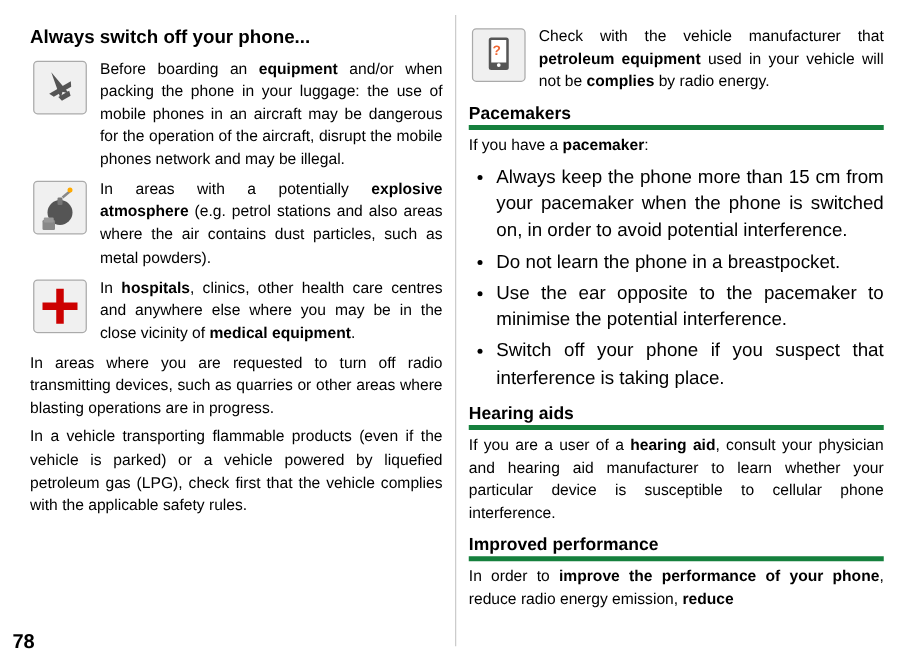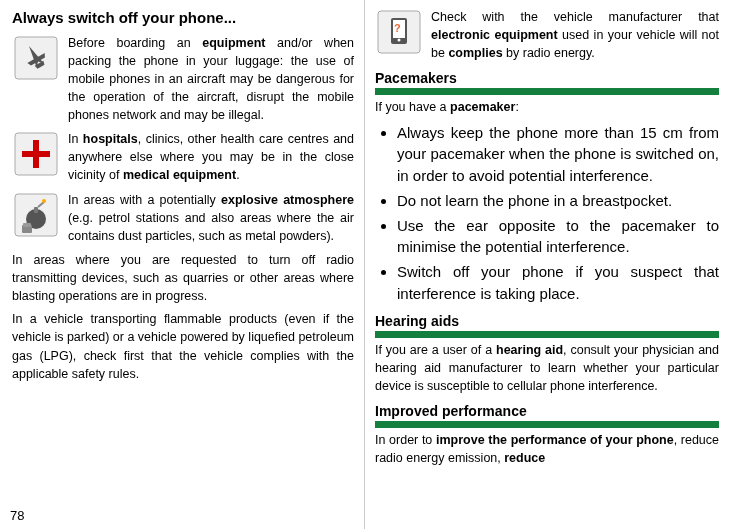--- a/index.html
+++ b/index.html
@@ -15,21 +15,21 @@
       font-size: 13px;
       background: #ffffff;
       color: #000000;
       overflow: hidden;
     }
 
     .page-container {
       display: flex;
       width: 731px;
       height: 529px;
-      padding: 0;
+      padding: 12px;
     }
 
     .left-column {
       width: 365px;
       padding: 8px 10px 8px 12px;
       border-right: 1px solid #ccc;
     }
 
     .right-column {
       width: 366px;
@@ -41,21 +41,21 @@
       font-weight: bold;
       margin-bottom: 6px;
       line-height: 1.3;
     }
 
     h2.section-title {
       font-size: 14px;
       font-weight: bold;
       margin-top: 8px;
       margin-bottom: 3px;
-      border-bottom: 7px solid #15803d;
+      border-bottom: 4px solid #15803d;
       padding-bottom: 2px;
     }
 
     p {
       font-size: 12.5px;
       line-height: 1.45;
       text-align: justify;
       margin-bottom: 5px;
     }
 
@@ -104,22 +104,22 @@
       text-align: justify;
       list-style-type: disc;
       margin-bottom: 3px;
       margin-left: 8px;
     }
 
     .page-number {
       position: absolute;
       bottom: 6px;
       left: 10px;
-      font-size: 13px;
-      font-weight: normal;
+      font-size: 16px;
+      font-weight: bold;
       margin-top: 20px;
     }
 
     .bold { font-weight: bold; }
   </style>
 </head>
 <body>
 
 <div class="page-container">
 
@@ -143,50 +143,50 @@
       <div class="icon-text">
         <p>Before boarding an <span class="bold">equipment</span> and/or when packing the phone in your luggage: the use of mobile phones in an aircraft may be dangerous for the operation of the aircraft, disrupt the mobile phones network and may be illegal.</p>
       </div>
     </div>
 
     <div class="icon-row">
       <div class="icon-box">
         <svg viewBox="0 0 44 44" xmlns="http://www.w3.org/2000/svg">
           <rect x="1" y="1" width="42" height="42" rx="3" ry="3" fill="#f0f0f0" stroke="#aaa" stroke-width="1"></rect>
 
-          <rect x="19" y="8" width="6" height="28" fill="#cc0000"></rect>
-          <rect x="8" y="19" width="28" height="6" fill="#cc0000"></rect>
-
-        </svg>
-      </div>
-      <div class="icon-text">
-        <p>In <span class="bold">hospitals</span>, clinics, other health care centres and anywhere else where you may be in the close vicinity of <span class="bold">medical equipment</span>.</p>
-      </div>
-    </div>
-
-    <div class="icon-row">
-      <div class="icon-box">
-        <svg viewBox="0 0 44 44" xmlns="http://www.w3.org/2000/svg">
-          <rect x="1" y="1" width="42" height="42" rx="3" ry="3" fill="#f0f0f0" stroke="#aaa" stroke-width="1"></rect>
-
           <circle cx="22" cy="26" r="10" fill="#555"></circle>
           <rect x="20" y="14" width="4" height="6" fill="#777" rx="1"></rect>
           <line x1="24" y1="14" x2="30" y2="9" stroke="#888" stroke-width="2"></line>
 
           <circle cx="30" cy="8" r="2" fill="#ffaa00"></circle>
 
           <rect x="8" y="32" width="10" height="8" fill="#888" rx="1"></rect>
           <rect x="9" y="30" width="8" height="4" fill="#999" rx="1"></rect>
         </svg>
       </div>
       <div class="icon-text">
         <p>In areas with a potentially <span class="bold">explosive atmosphere</span> (e.g. petrol stations and also areas where the air contains dust particles, such as metal powders).</p>
       </div>
     </div>
 
+    <div class="icon-row">
+      <div class="icon-box">
+        <svg viewBox="0 0 44 44" xmlns="http://www.w3.org/2000/svg">
+          <rect x="1" y="1" width="42" height="42" rx="3" ry="3" fill="#f0f0f0" stroke="#aaa" stroke-width="1"></rect>
+
+          <rect x="19" y="8" width="6" height="28" fill="#cc0000"></rect>
+          <rect x="8" y="19" width="28" height="6" fill="#cc0000"></rect>
+
+        </svg>
+      </div>
+      <div class="icon-text">
+        <p>In <span class="bold">hospitals</span>, clinics, other health care centres and anywhere else where you may be in the close vicinity of <span class="bold">medical equipment</span>.</p>
+      </div>
+    </div>
+
     <p>In areas where you are requested to turn off radio transmitting devices, such as quarries or other areas where blasting operations are in progress.</p>
 
     <p>In a vehicle transporting flammable products (even if the vehicle is parked) or a vehicle powered by liquefied petroleum gas (LPG), check first that the vehicle complies with the applicable safety rules.</p>
 
     <div class="page-number">78</div>
   </div>
 
   <div class="right-column">
 
     <div class="icon-row">
@@ -195,21 +195,21 @@
           <rect x="1" y="1" width="42" height="42" rx="3" ry="3" fill="#f0f0f0" stroke="#aaa" stroke-width="1"></rect>
 
           <rect x="14" y="8" width="16" height="26" rx="2" ry="2" fill="#555"></rect>
           <rect x="16" y="10" width="12" height="18" fill="#fff"></rect>
           <circle cx="22" cy="30" r="1.5" fill="#fff"></circle>
 
           <text x="17" y="22" font-size="11" font-weight="bold" fill="#e63" font-family="Arial">?</text>
         </svg>
       </div>
       <div class="icon-text">
-        <p>Check with the vehicle manufacturer that <span class="bold">electronic equipment</span> used in your vehicle will not be <span class="bold">complies</span> by radio energy.</p>
+        <p>Check with the vehicle manufacturer that <span class="bold">petroleum equipment</span> used in your vehicle will not be <span class="bold">complies</span> by radio energy.</p>
       </div>
     </div>
 
     <h2 class="section-title">Pacemakers</h2>
 
     <p>If you have a <span class="bold">pacemaker</span>:</p>
 
     <ul class="bullet-list">
       <li>Always keep the phone more than 15 cm from your pacemaker when the phone is switched on, in order to avoid potential interference.</li>
       <li>Do not learn the phone in a breastpocket.</li>

